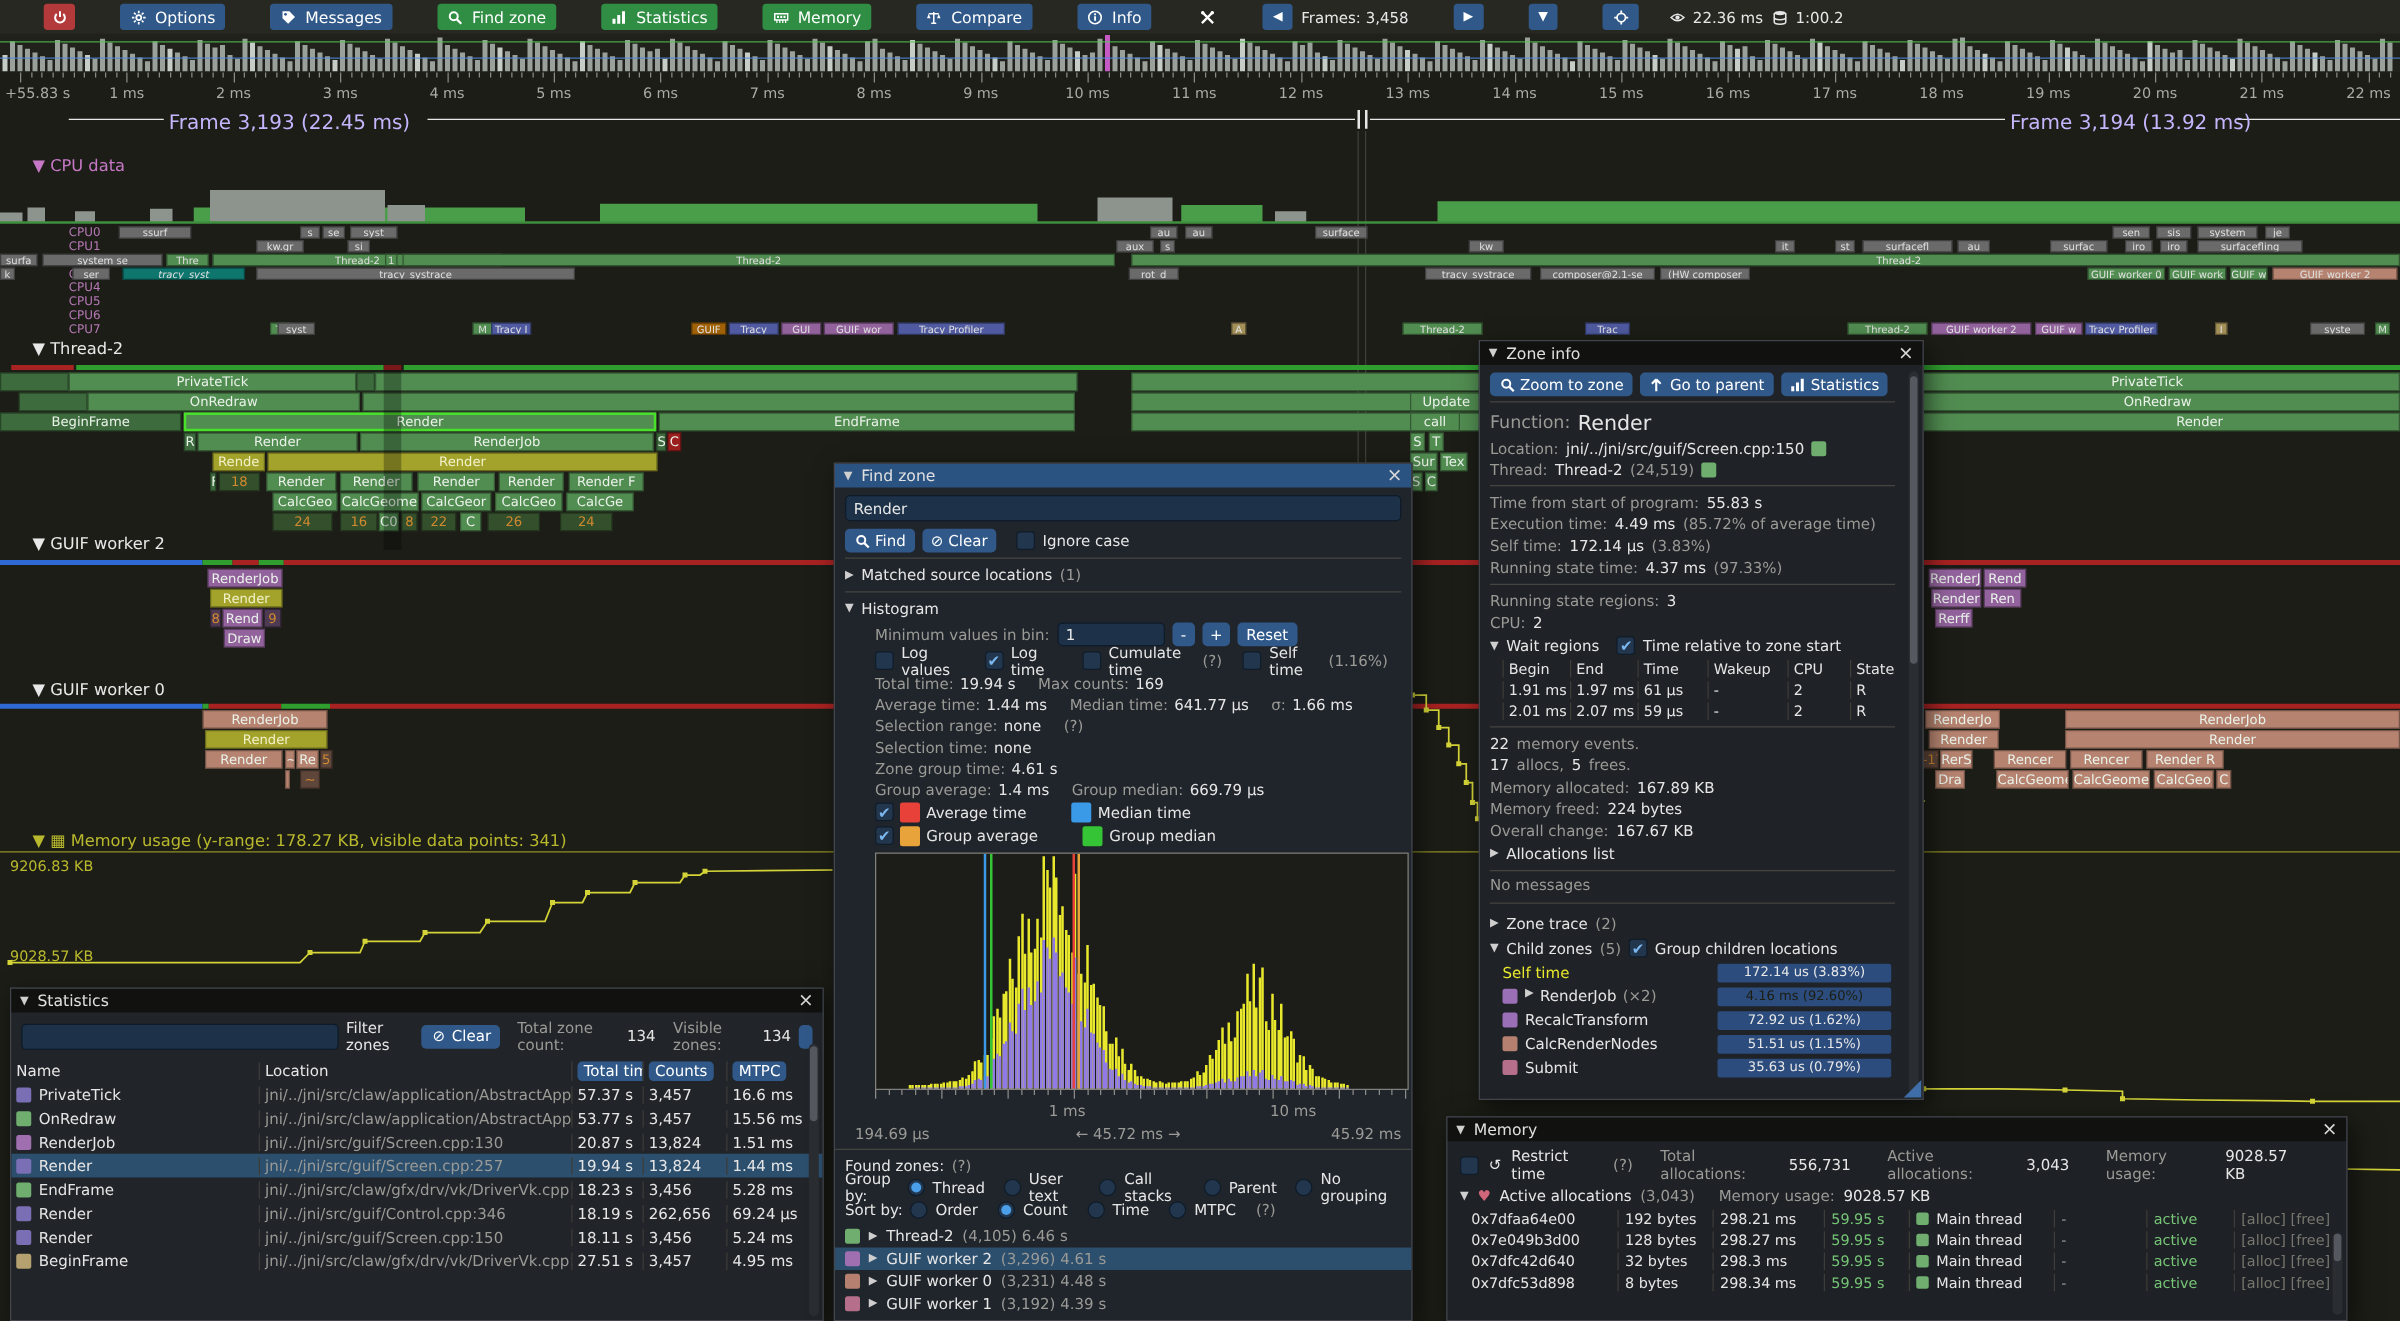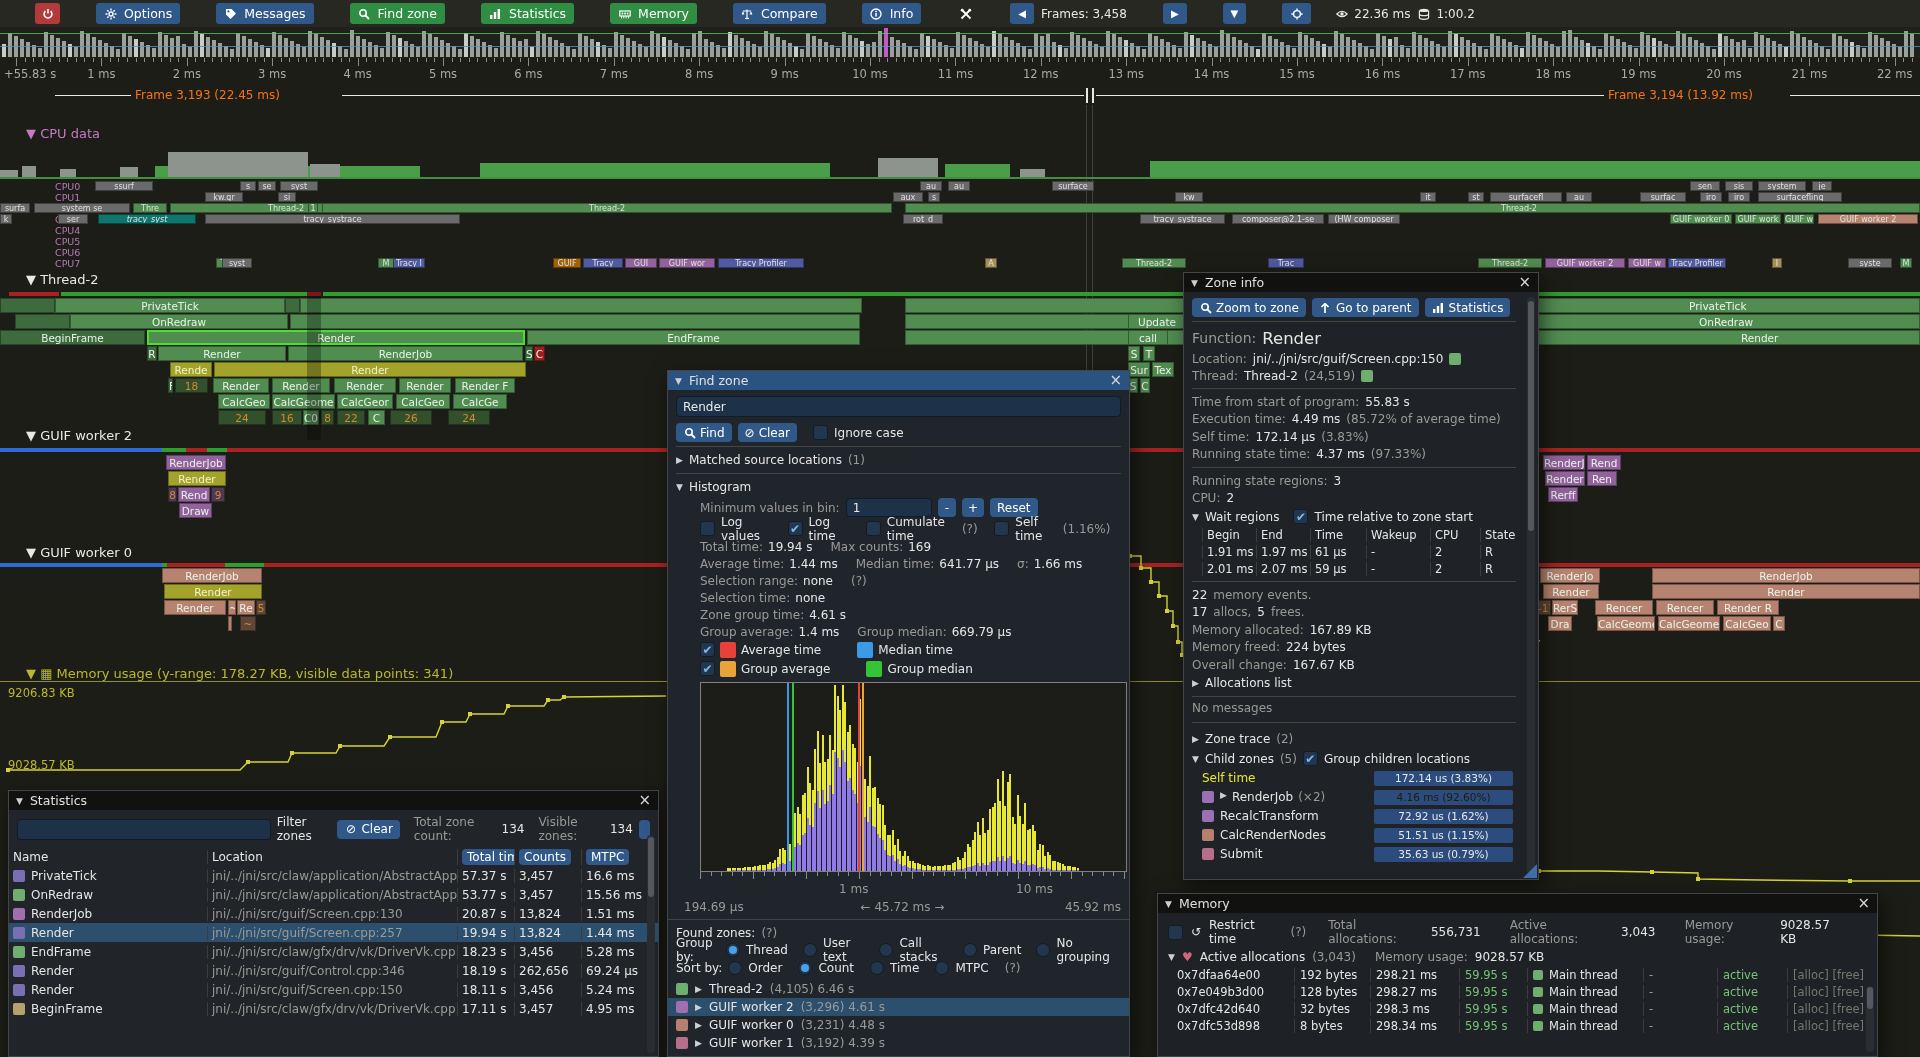--- a/index.html
+++ b/index.html
@@ -24,21 +24,21 @@
   
   #framestrip { position:absolute; left:0; top:27px; width:1920px; height:31px; background:#21211b; overflow:hidden; }
   #framestrip .fbar { position:absolute; bottom:1px; width:4px; background:#9aa09a; }
   #framestrip .hline { position:absolute; left:0; width:1920px; height:1px; }
   #ruler { position:absolute; left:0; top:58px; width:1920px; height:27px; }
   #ruler .tick { position:absolute; top:0; width:1px; background:#8a8a86; }
   #ruler .tlabel { position:absolute; top:9px; color:#aaaaa6; font-size:11.5px; white-space:nowrap; }
   #framerow { position:absolute; left:0; top:85px; width:1920px; height:20px; }
   .fline { position:absolute; top:10px; height:1px; background:#e8e8e8; }
   .fsep { position:absolute; top:3px; width:2px; height:15px; background:#e8e8e8; }
-  .flabel { position:absolute; top:3px; color:#f97316; font-size:12px; white-space:nowrap; }
+  .flabel { position:absolute; top:3px; color:#c4b5fd; font-size:16px; white-space:nowrap; }
   
   .secHdr { position:absolute; font-size:13px; white-space:nowrap;margin-left:18px; }
   .cpuRow { position:absolute; left:0; width:1920px; height:11px; }
   .cpuLbl { position:absolute; left:55px; top:0; color:#b678b6; font-size:9.5px; }
   .cz { position:absolute; top:0; height:10px; font-size:8px; line-height:10px; text-align:center;
         overflow:hidden; white-space:nowrap; color:#e0e0e0; border:1px solid rgba(0,0,0,.4); }
   .zone { position:absolute; height:15px; font-size:10.5px; line-height:14px; text-align:center;
           overflow:hidden; white-space:nowrap; color:#eaf2ea; border:1px solid rgba(0,0,0,.35); }
   .zone.hl { border:2px solid #49e02c; line-height:12px; }
   .zlx { position:absolute; top:0; }
@@ -1157,21 +1157,21 @@
           <div class="cell colsep">18.11 s</div>
           <div class="cell colsep">3,456</div>
           <div class="cell colsep">5.24 ms</div>
         </div>
         <div class="drow">
           <div class="cell row">
             <span class="sw" style="background: rgb(181, 160, 111);"></span>
             <span>BeginFrame</span>
           </div>
           <div class="cell colsep gray">jni/../jni/src/claw/gfx/drv/vk/DriverVk.cpp:</div>
-          <div class="cell colsep">17.11 s</div>
+          <div class="cell colsep">27.51 s</div>
           <div class="cell colsep">3,457</div>
           <div class="cell colsep">4.95 ms</div>
         </div>
       </div>
     <div class="scrollbar" style="right:3px;top:44px;height:218px">
       <div class="scrollthumb" style="top:2px;height:60px"></div>
     </div>
   </div>
 
   <div class="panel" id="fzPanel" style="left:667px;top:370px;width:463px;height:687px;overflow:hidden;z-index:6;background:#20252b">

